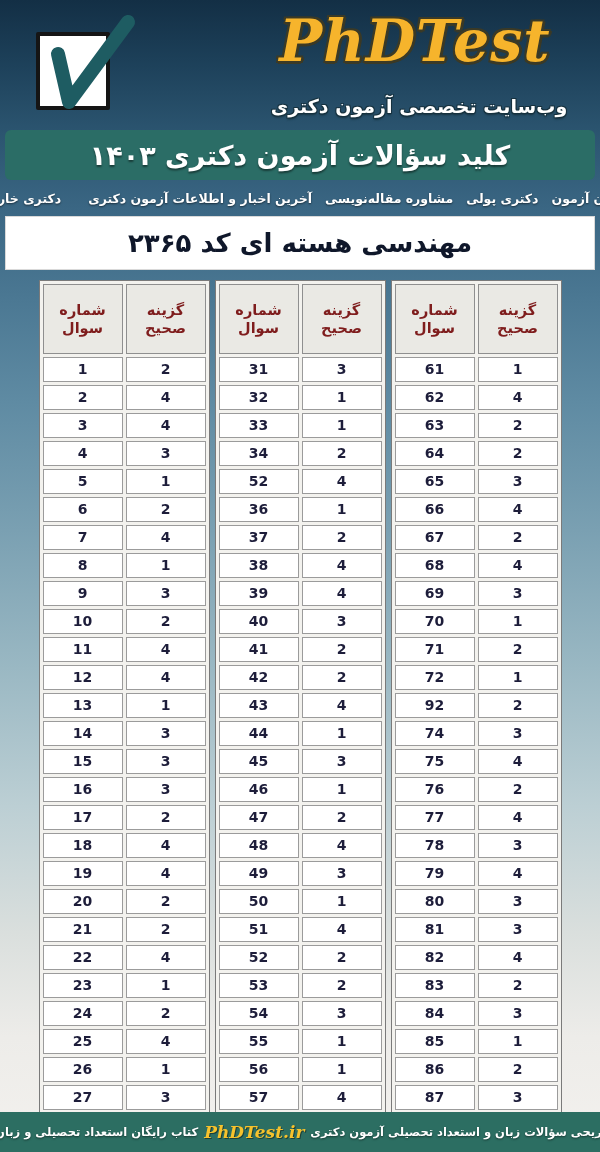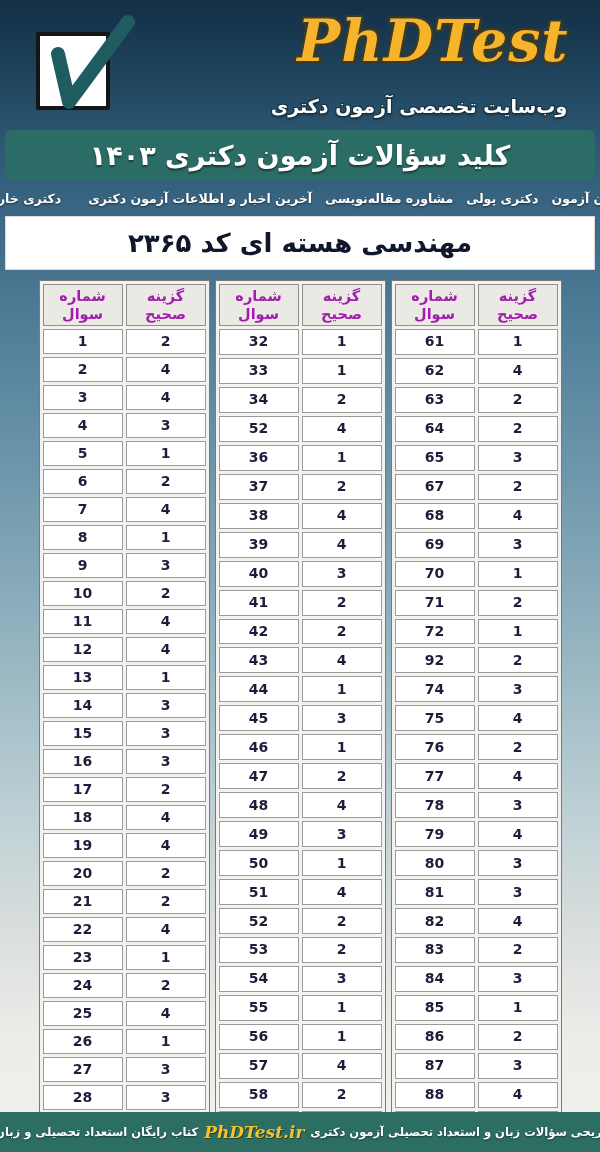--- a/index.html
+++ b/index.html
@@ -12,21 +12,21 @@
       #bccfd4 70%, #dadfdd 81%, #edece9 90%, #f3f1ee 100%);
   }
   
   .header{position:relative;height:128px;}
   .logo-box{
     position:absolute;left:36px;top:32px;width:66px;height:70px;
     background:#fff;border:4px solid #151515;border-radius:2px;
   }
   .logo-check{position:absolute;left:28px;top:6px;width:110px;height:104px;overflow:visible;}
   .wordmark{
-    position:absolute;right:2px;top:10px;width:330px;text-align:center;
+    position:absolute;right:20px;top:10px;width:330px;text-align:center;
     font-family:"DejaVu Serif",serif;font-style:italic;font-weight:bold;
     font-size:57px;line-height:62px;color:#f6b42c;letter-spacing:1px;
     text-shadow:-2px -2px 0 #3b3a26, 2px -2px 0 #3b3a26, -2px 2px 0 #3b3a26,
                  2px 2px 0 #3b3a26, 0 3px 0 #3b3a26, 3px 0 0 #3b3a26;
   }
   .tagline{
     position:absolute;right:16px;top:86px;width:330px;text-align:center;
     direction:rtl;font-size:19px;font-weight:bold;color:#fff;
     text-shadow:-1px -1px 0 #17323f, 1px -1px 0 #17323f, -1px 1px 0 #17323f,
                  1px 1px 0 #17323f, 0 2px 2px #17323f;
@@ -56,22 +56,22 @@
   }
   .subject-banner span{color:#0f172a;font-weight:bold;font-size:26px;}
   
   .tables{margin-top:10px;display:flex;justify-content:center;gap:5px;}
   table.key{
     border-collapse:separate;border-spacing:3px;background:#f3f2ee;
     border:1px solid #7a7a7a;table-layout:fixed;width:159px;
   }
   table.key th{
     width:74px;height:38px;background:#eae9e4;border:1px solid #8f8f8f;
-    font-size:14.5px;font-weight:bold;color:#a21caf;direction:rtl;
-    line-height:1.25;padding:1px 2px;
+    font-size:14.5px;font-weight:bold;color:#7f1d1d;direction:rtl;
+    line-height:1.25;padding:15px 2px;
   }
   table.key td{
     width:74px;height:23px;background:#ffffff;border:1px solid #9b9b9b;
     font-size:14px;font-weight:bold;color:#1d1d3a;text-align:center;
     padding:0;line-height:23px;
   }
   
   .footer{
     position:absolute;bottom:0;left:0;width:600px;height:40px;background:#2c6e62;
     display:flex;align-items:center;justify-content:center;direction:rtl;
@@ -250,20 +250,24 @@
     </table>
     <table class="key">
       <thead>
         <tr>
           <th>شماره سوال</th>
           <th>گزینه صحیح</th>
         </tr>
       </thead>
       <tbody>
           <tr>
+            <td>31</td>
+            <td>3</td>
+          </tr>
+          <tr>
             <td>32</td>
             <td>1</td>
           </tr>
           <tr>
             <td>33</td>
             <td>1</td>
           </tr>
           <tr>
             <td>34</td>
             <td>2</td>
@@ -396,20 +400,24 @@
           </tr>
           <tr>
             <td>64</td>
             <td>2</td>
           </tr>
           <tr>
             <td>65</td>
             <td>3</td>
           </tr>
           <tr>
+            <td>66</td>
+            <td>4</td>
+          </tr>
+          <tr>
             <td>67</td>
             <td>2</td>
           </tr>
           <tr>
             <td>68</td>
             <td>4</td>
           </tr>
           <tr>
             <td>69</td>
             <td>3</td>

